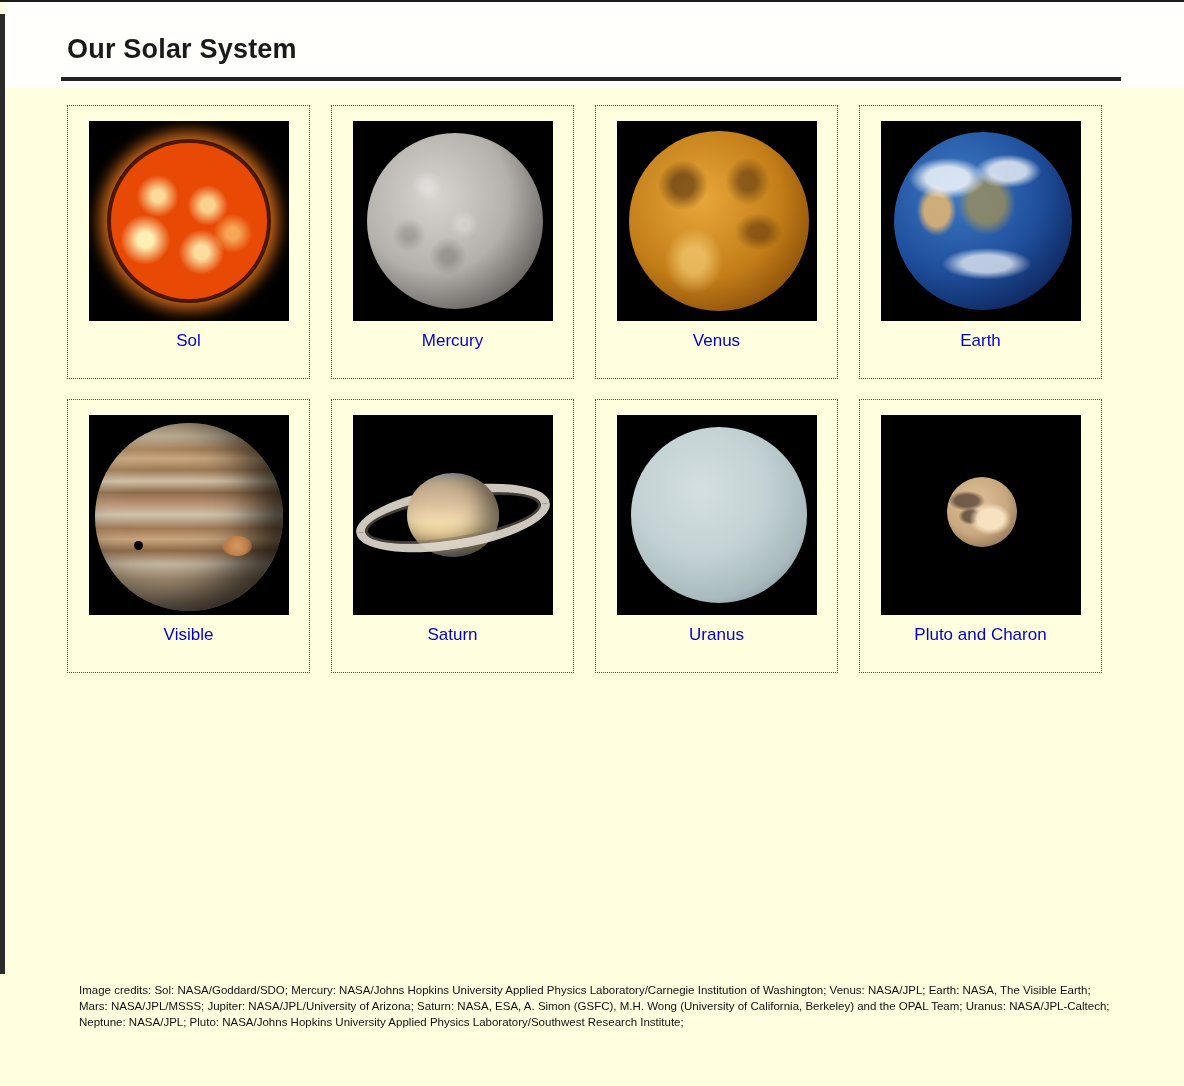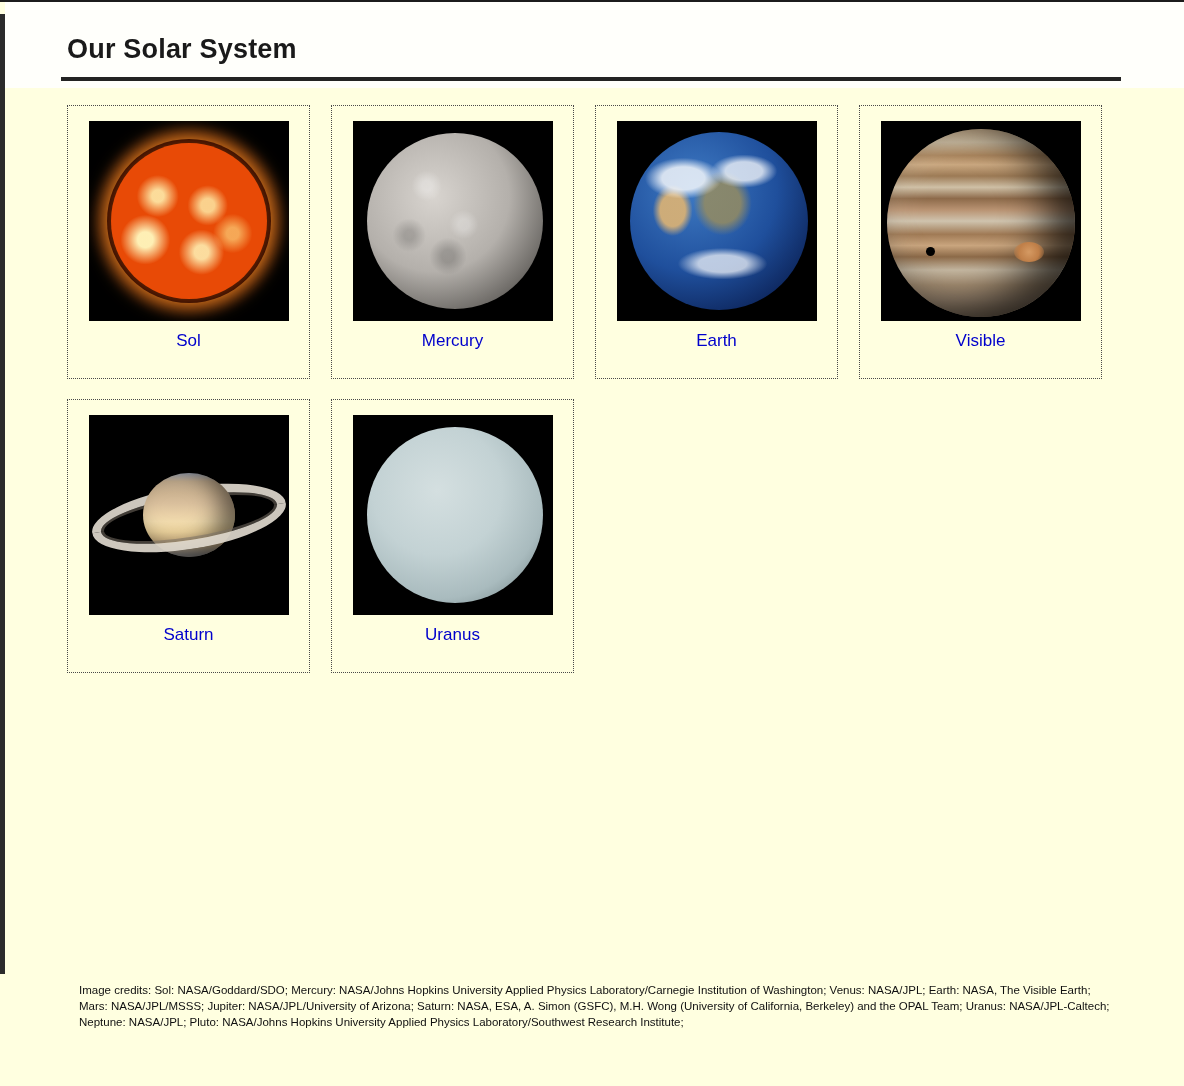--- a/index.html
+++ b/index.html
@@ -246,20 +246,26 @@
       <span class="card-label">Sol</span>
     </div>
 
     <div class="card">
       <span class="thumb-wrap">
         <span class="body-sphere mercury-disk"></span>
       </span>
       <span class="card-label">Mercury</span>
     </div>
 
+    <div class="card">
+      <span class="thumb-wrap">
+        <span class="body-sphere venus-disk"></span>
+      </span>
+      <span class="card-label">Venus</span>
+    </div>
 
     <div class="card">
       <span class="thumb-wrap">
         <span class="body-sphere earth-disk"></span>
       </span>
       <span class="card-label">Earth</span>
     </div>
 
 
     <div class="card">
@@ -282,18 +288,24 @@
     </div>
 
     <div class="card">
       <span class="thumb-wrap">
         <span class="body-sphere uranus-disk"></span>
       </span>
       <span class="card-label">Uranus</span>
     </div>
 
 
+    <div class="card">
+      <span class="thumb-wrap">
+        <span class="body-sphere pluto-disk"></span>
+      </span>
+      <span class="card-label">Pluto and Charon</span>
+    </div>
 
   </div>
 
   <p class="credits">Image credits: Sol: NASA/Goddard/SDO; Mercury: NASA/Johns Hopkins University Applied Physics Laboratory/Carnegie Institution of Washington; Venus: NASA/JPL; Earth: NASA, The Visible Earth; Mars: NASA/JPL/MSSS; Jupiter: NASA/JPL/University of Arizona; Saturn: NASA, ESA, A. Simon (GSFC), M.H. Wong (University of California, Berkeley) and the OPAL Team; Uranus: NASA/JPL-Caltech; Neptune: NASA/JPL; Pluto: NASA/Johns Hopkins University Applied Physics Laboratory/Southwest Research Institute;</p>
 
 </div>
 
 </body></html>

